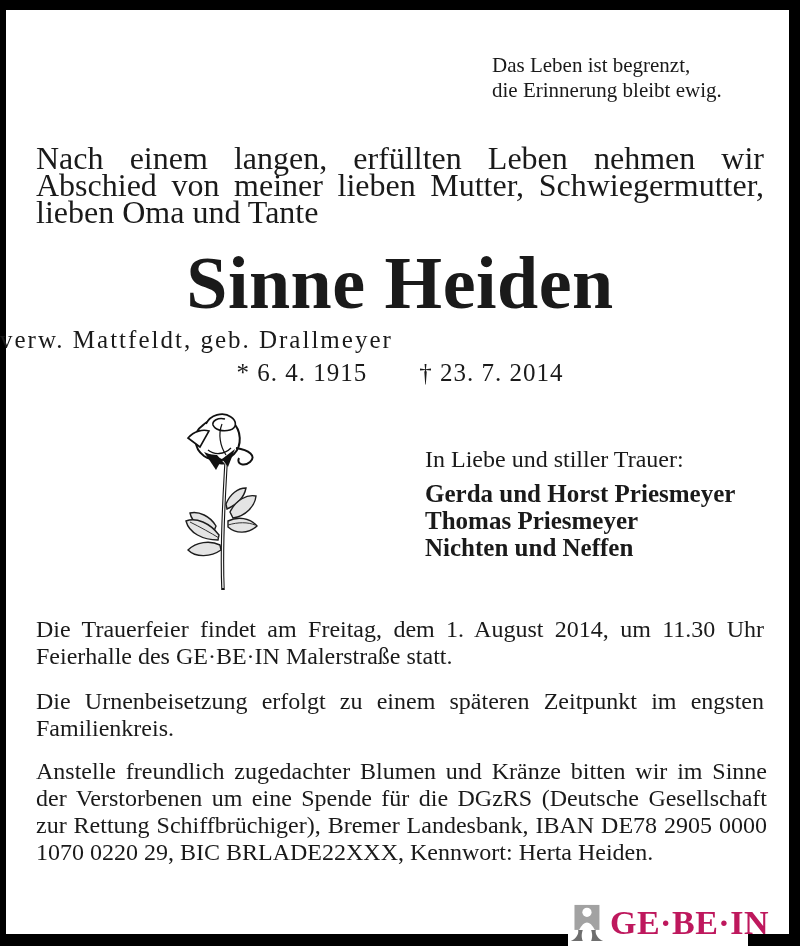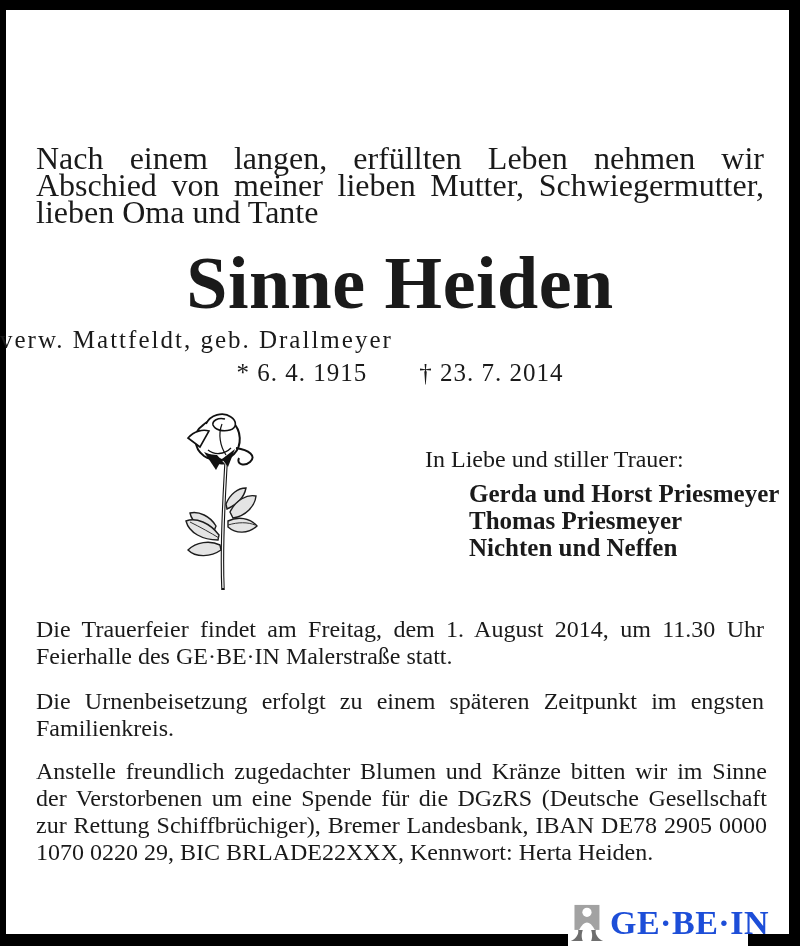--- a/index.html
+++ b/index.html
@@ -41,53 +41,57 @@
     font-size: 25px; letter-spacing: 2px;
   }
   .dates {
     left: 0; top: 359px; width: 800px;
     display: flex; justify-content: center; gap: 52px;
     font-size: 25px; letter-spacing: 1px;
   }
   .rose-wrap { left: 178px; top: 404px; width: 90px; height: 190px; }
   .mourning-block { left: 425px; top: 445px; }
   .mourning-intro { font-size: 24px; line-height: 28px; }
-  .mourners { margin-top: 7px; font-size: 25px; font-weight: bold; line-height: 27px; margin-left: 44px; }
+  .mourners { margin-top: 7px; font-size: 25px; font-weight: bold; line-height: 27px; }
   .para {
     left: 36px; width: 728px;
     font-size: 24px; line-height: 27px;
     text-align: justify;
   }
   .para-funeral  { top: 616px; }
   .para-burial   { top: 688px; }
   .para-donation { top: 758px; width: 731px; }
 
   .logo {
     left: 568px; top: 903px; height: 40px;
     display: flex; align-items: flex-end;
   }
   .logo-icon { width: 37px; height: 41px; display: block; }
   .logo-text {
     font-size: 34px; font-weight: bold; line-height: 1;
-    color: #1d4ed8; letter-spacing: 0.5px;
+    color: #be185d; letter-spacing: 0.5px;
     padding: 0 0 3px 5px;
     font-family: "Liberation Serif", serif;
   }
 </style>
 </head>
 <body>
 
 <div id="ad">
 
   <div class="frame frame-top"></div>
   <div class="frame frame-left"></div>
   <div class="frame frame-right"></div>
   <div class="frame frame-bottom-left"></div>
   <div class="frame frame-bottom-right"></div>
 
+  <div class="abs motto">
+    <div>Das Leben ist begrenzt,</div>
+    <div>die Erinnerung bleibt ewig.</div>
+  </div>
 
   <div class="abs intro">Nach einem langen, erfüllten Leben nehmen wir Abschied von meiner lieben Mutter, Schwiegermutter, lieben Oma und Tante</div>
 
   <div class="abs deceased-name">Sinne Heiden</div>
   <div class="abs maiden-line">verw. Mattfeldt, geb. Drallmeyer</div>
   <div class="abs dates">
     <span>* 6. 4. 1915</span>
     <span>† 23. 7. 2014</span>
   </div>
 

